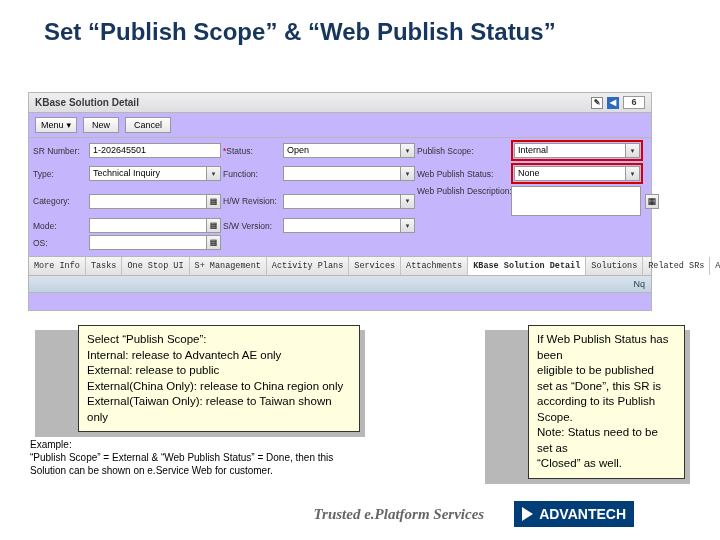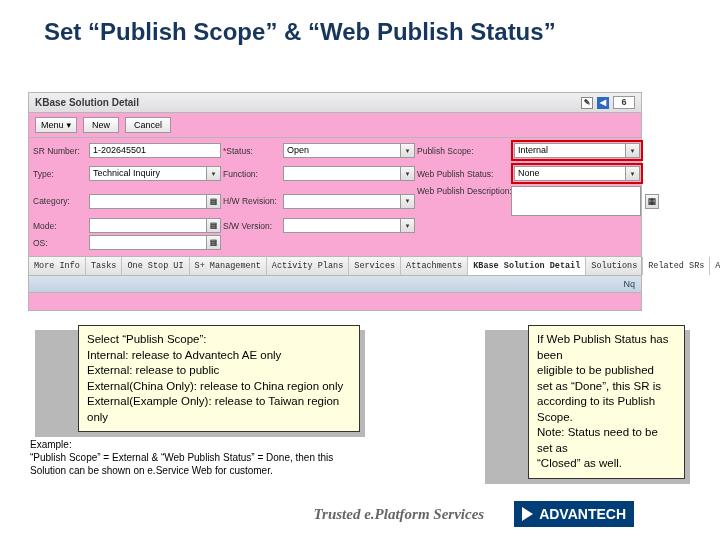--- a/index.html
+++ b/index.html
@@ -1,20 +1,20 @@
 <!DOCTYPE html>
 <html><head>
 <meta charset="utf-8">
 <style>
   * { box-sizing: border-box; }
   body { margin: 0; font-family: Verdana, Arial, sans-serif; font-size: 9px; background: #fff; width: 720px; height: 540px; position: relative; color: #000; }
   .slide { width: 652px; height: 540px; position: relative; }
   .title { position: absolute; top: 18px; left: 44px; right: 40px; font-family: Arial, Verdana, sans-serif; font-size: 24px; font-weight: 700; color: #17365d; line-height: 1.2; }
 
-  .app { position: absolute; top: 92px; left: 28px; right: 10px; background: #f9a8d4; }
+  .app { position: absolute; top: 92px; left: 28px; right: 0; background: #c4b5fd; }
   .panel-title { background: linear-gradient(#f0eff0,#dedde0); border: 1px solid #b6b6b6; padding: 3px 6px; font-size: 10px; font-weight: 700; color: #3b3b3b; display: flex; justify-content: space-between; align-items: center; }
   .title-right { display:flex; gap:4px; align-items:center; }
   .edit-icon { width:12px; height:12px; background:#fff; border:1px solid #888; display:inline-flex; align-items:center; justify-content:center; font-size:8px; color:#333; }
   .nav-arrow { width:12px; height:12px; background:#2b6abf; color:#fff; display:inline-flex; align-items:center; justify-content:center; font-size:8px; }
   .count-box { width:22px; height:13px; border:1px solid #999; background:#fff; text-align:center; line-height:11px; font-size:9px; }
 
   .toolbar { border: 1px solid #b6b6b6; border-top: none; padding: 4px 6px; display: flex; gap: 6px; align-items: center; }
   .btn-dd { display:inline-flex; align-items:center; gap:3px; border:1px solid #999; padding:2px 5px; background:linear-gradient(#fefefe,#e6e6e6); font-size:9px; }
   .btn { border:1px solid #999; padding:2px 8px; background:linear-gradient(#fefefe,#e6e6e6); font-size:9px; }
 
@@ -186,21 +186,21 @@
   <div class="subtoolbar"></div>
 </div>
 
 <div class="box-wrap" style="left:30px; top:325px; width:330px;">
   <div class="shadow"></div>
   <div class="inner">
     <div>Select “Publish Scope”:</div>
     <div>Internal: release to Advantech AE only</div>
     <div>External: release to public</div>
     <div>External(China Only): release to China region only</div>
-    <div>External(Example Only): release to Taiwan region only</div>
+    <div>External(Taiwan Only): release to Taiwan shown only</div>
   </div>
 </div>
 
 <div class="box-wrap" style="left:480px; top:325px; width:205px;">
   <div class="shadow"></div>
   <div class="inner">
     <div>If Web Publish Status has been</div>
     <div>eligible to be published</div>
     <div>set as “Done”, this SR is</div>
     <div>according to its Publish Scope.</div>

